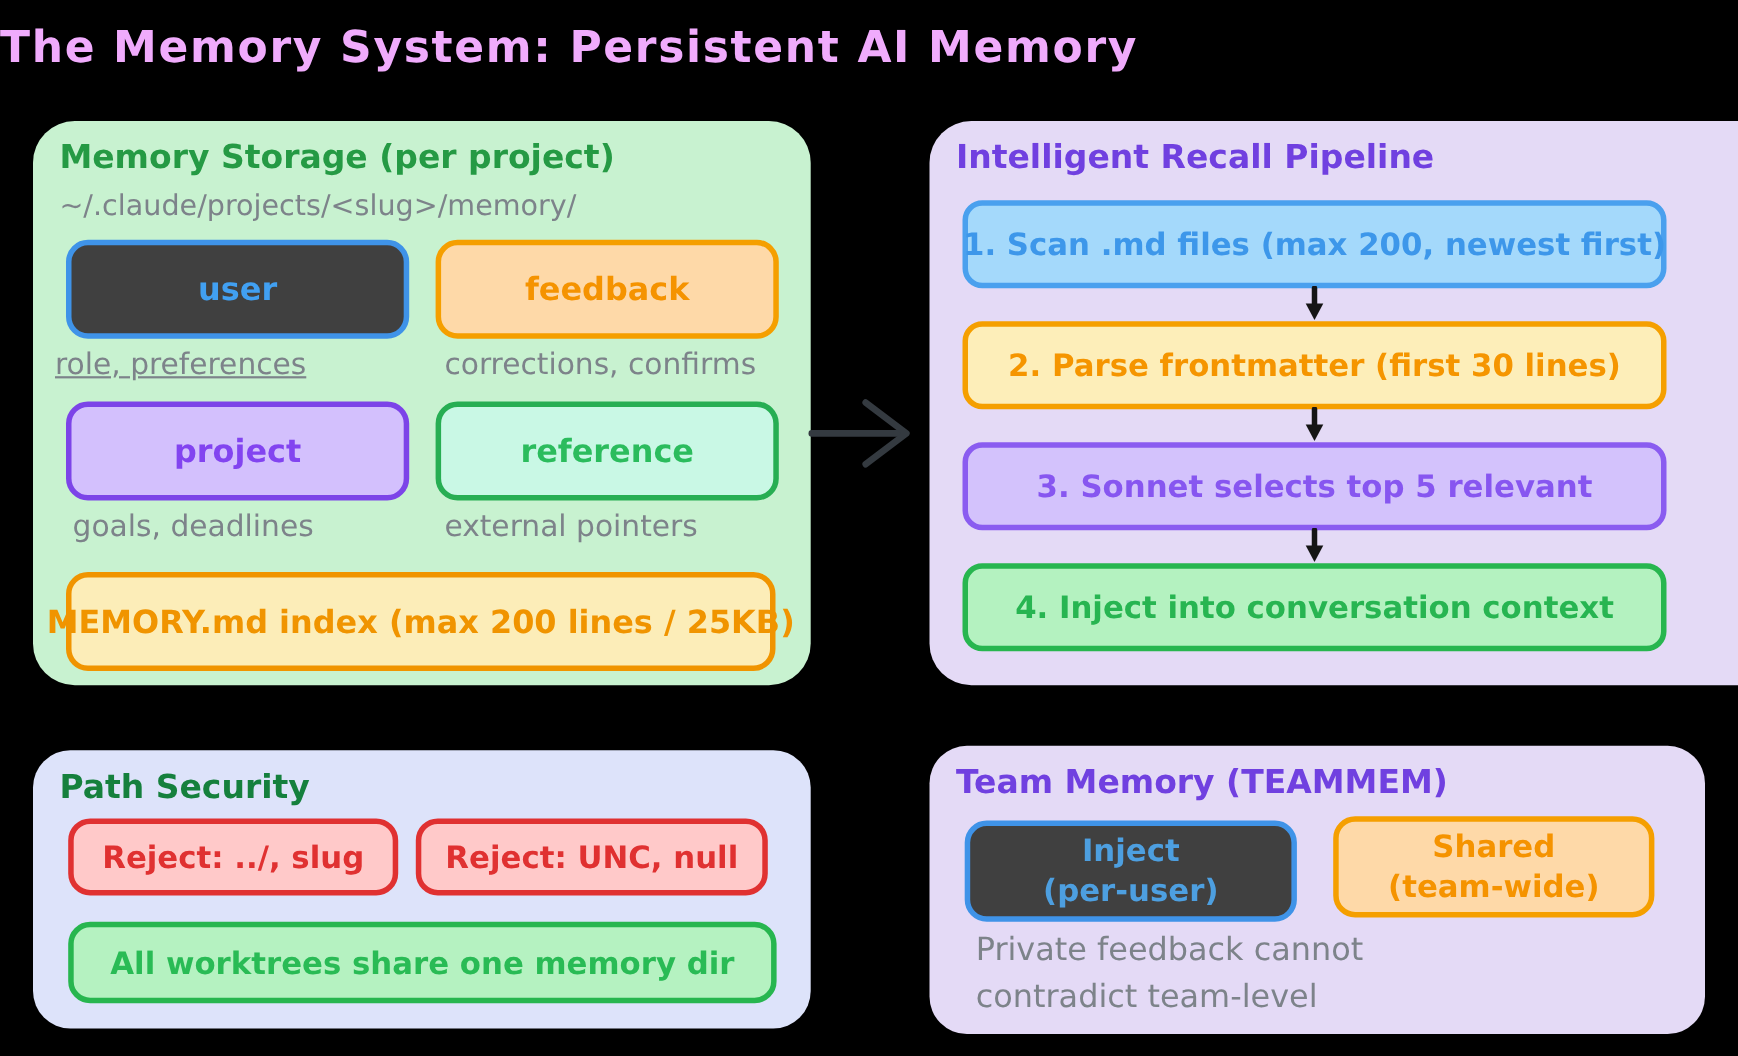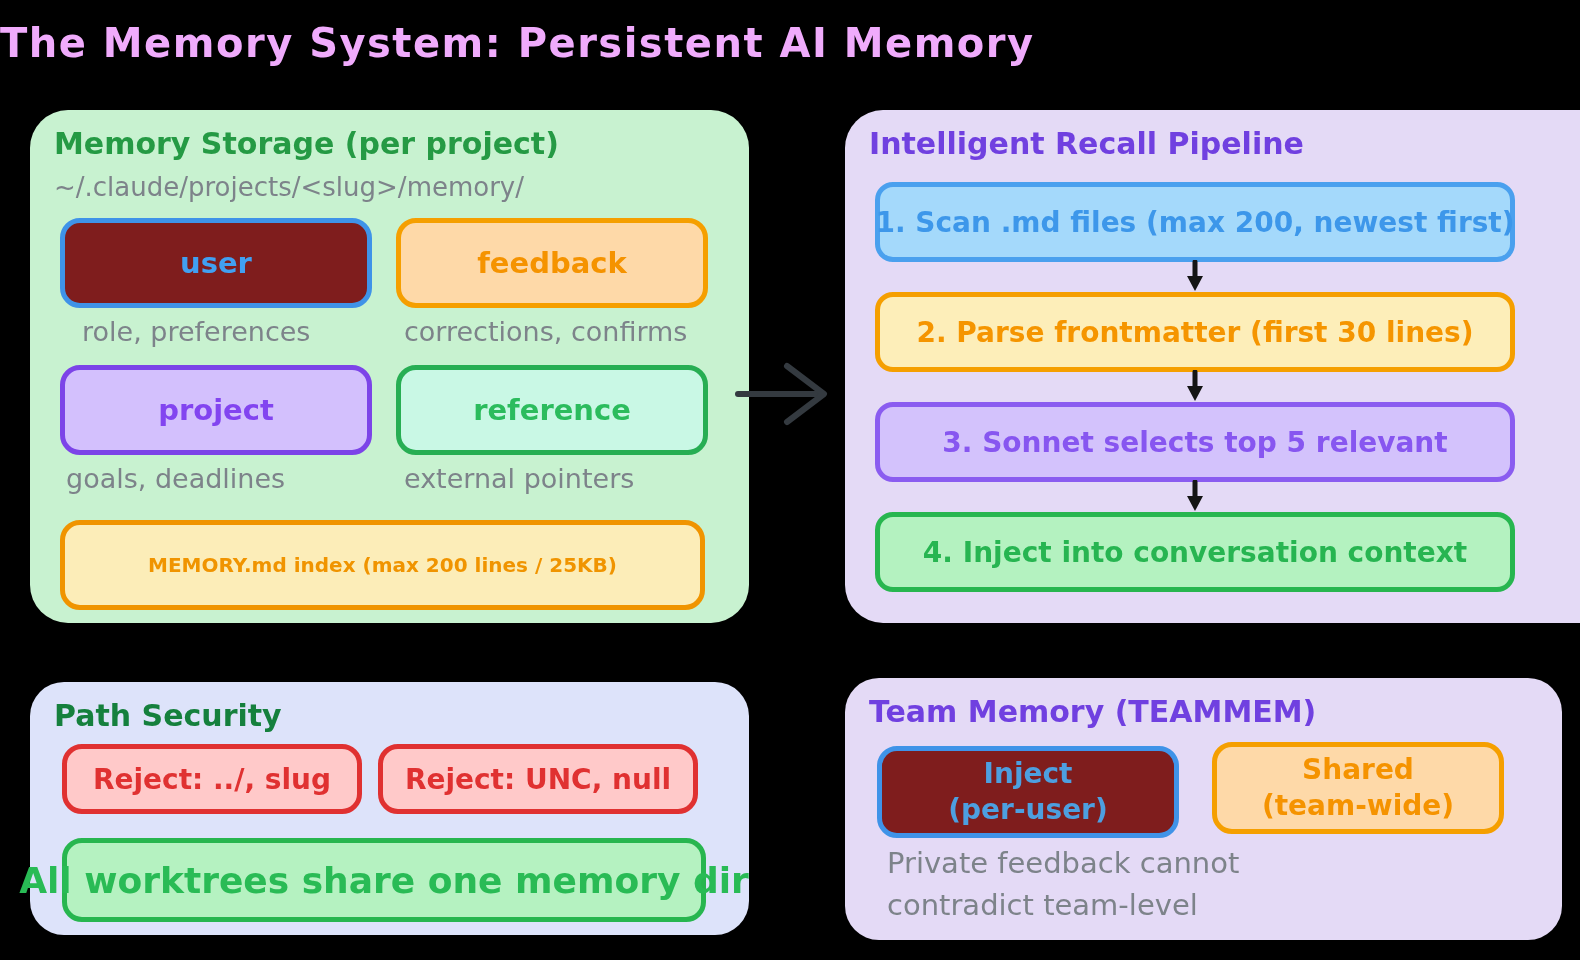--- a/index.html
+++ b/index.html
@@ -4,73 +4,73 @@
 <style>
   html,body{margin:0;padding:0;background:#000;}
   .stage{
     position:relative;width:1580px;height:960px;background:#000;overflow:hidden;
     font-family:"DejaVu Sans","Liberation Sans",sans-serif;
   }
   .title{
     position:absolute;top:20px;left:0;width:100%;margin:0;text-align:left;
     font-size:40px;font-weight:bold;color:#f0abfc;letter-spacing:1.5px;
   }
-  .panel{position:absolute;border-radius:38px;padding-left:12px;}
+  .panel{position:absolute;border-radius:38px;}
   .p-storage{left:30px;top:110px;width:707px;height:513px;background:#c8f2d0;}
   .p-pipeline{left:845px;top:110px;width:822px;height:513px;background:#e4daf6;}
   .p-security{left:30px;top:682px;width:707px;height:253px;background:#dde3fa;border-radius:34px;}
   .p-team{left:845px;top:678px;width:705px;height:262px;background:#e4daf6;border-radius:34px;}
 
   .heading{position:absolute;left:24px;top:16px;font-size:30px;font-weight:bold;white-space:nowrap;}
   .h-green{color:#259a44;}
   .h-purple{color:#7040e0;}
   .h-blue{color:#15803d;}
 
   .path-text{position:absolute;left:24px;top:62px;font-size:26px;color:#7d838a;white-space:nowrap;}
 
   .node{
     position:absolute;border-radius:20px;border:5px solid;box-sizing:border-box;
     display:flex;align-items:center;justify-content:center;text-align:center;
     font-size:29px;font-weight:bold;white-space:nowrap;
   }
-  .blue-node{background:#7f1d1d;border-color:#3f93e8;color:#41a0f2;}
+  .blue-node{background:#404040;border-color:#3f93e8;color:#41a0f2;}
   .orange-node{background:#fed9a8;border-color:#f59f00;color:#f59300;}
   .purple-node{background:#d3c0fd;border-color:#7c44e8;color:#8244f0;}
   .mint-node{background:#c9f8e5;border-color:#27ae53;color:#2bbc5d;}
   .yellow-node{background:#fcedb8;border-color:#f09400;color:#f09400;}
   .green-node{background:#b5f2c1;border-color:#27b64f;color:#29bb55;}
   .red-node{background:#ffc9c9;border-color:#e03131;color:#e03131;}
 
   .n-user{left:30px;top:108px;width:312px;height:90px;}
   .n-feedback{left:366px;top:108px;width:312px;height:90px;}
   .n-project{left:30px;top:255px;width:312px;height:90px;}
   .n-reference{left:366px;top:255px;width:312px;height:90px;}
-  .n-index{left:30px;top:410px;width:645px;height:90px;font-size:20px;}
+  .n-index{left:30px;top:410px;width:645px;height:90px;font-size:29px;}
 
   .caption{position:absolute;font-size:27px;color:#7d838a;white-space:nowrap;}
-  .c-user{left:52px;top:206px;}
+  .c-user{left:20px;top:206px;text-decoration:underline;}
   .c-feedback{left:374px;top:206px;}
   .c-project{left:36px;top:353px;}
   .c-reference{left:374px;top:353px;}
 
   .step{
     position:absolute;left:30px;width:640px;height:80px;border-radius:18px;border:5px solid;
     box-sizing:border-box;display:flex;align-items:center;justify-content:center;
     font-size:28px;font-weight:bold;white-space:nowrap;
   }
   .s1{top:72px;background:#a4d9fb;border-color:#4aa0ee;color:#3d97ea;}
   .s2{top:182px;background:#fdeeb9;border-color:#f59f00;color:#f59500;}
   .s3{top:292px;background:#d3c2fc;border-color:#8a5cf0;color:#8756f0;}
   .s4{top:402px;background:#b4f2c0;border-color:#27b64f;color:#27b551;}
   .down-arrow{position:absolute;left:337px;width:26px;height:32px;}
   .a1{top:150px;} .a2{top:260px;} .a3{top:370px;}
 
   .n-reject1{left:32px;top:62px;width:300px;height:70px;font-size:28px;}
   .n-reject2{left:348px;top:62px;width:320px;height:70px;font-size:28px;}
-  .n-worktrees{left:32px;top:156px;width:644px;height:84px;font-size:36px;}
+  .n-worktrees{left:32px;top:156px;width:644px;height:74px;font-size:28px;}
 
   .n-private{left:32px;top:68px;width:302px;height:92px;flex-direction:column;line-height:1.3;font-size:28px;color:#4d9fe0;}
   .n-shared{left:367px;top:64px;width:292px;height:92px;flex-direction:column;line-height:1.3;font-size:28px;}
   .team-note{position:absolute;left:42px;top:164px;font-size:29px;color:#7d838a;line-height:1.45;white-space:nowrap;}
 
   .flow-arrow{position:absolute;left:731px;top:352px;}
 </style>
 </head>
 <body>
 

